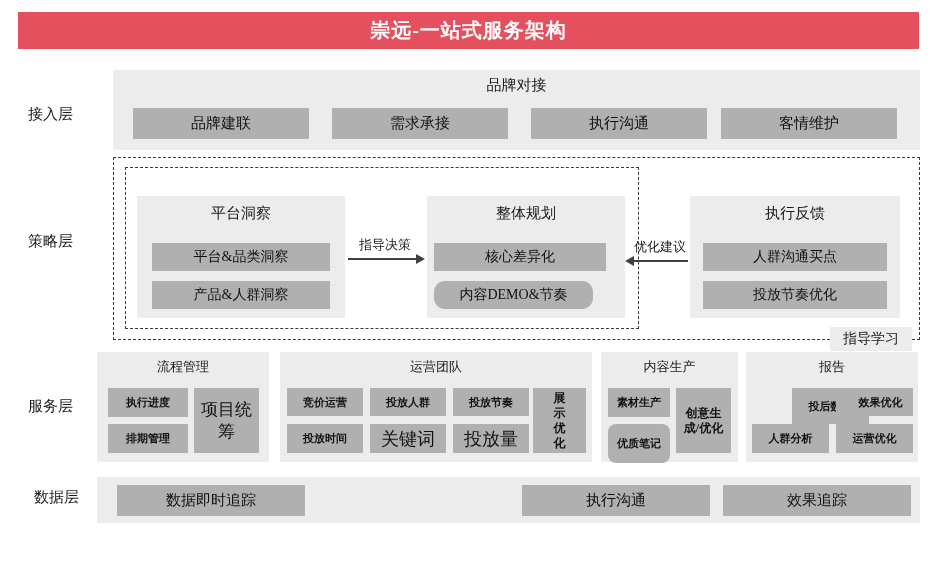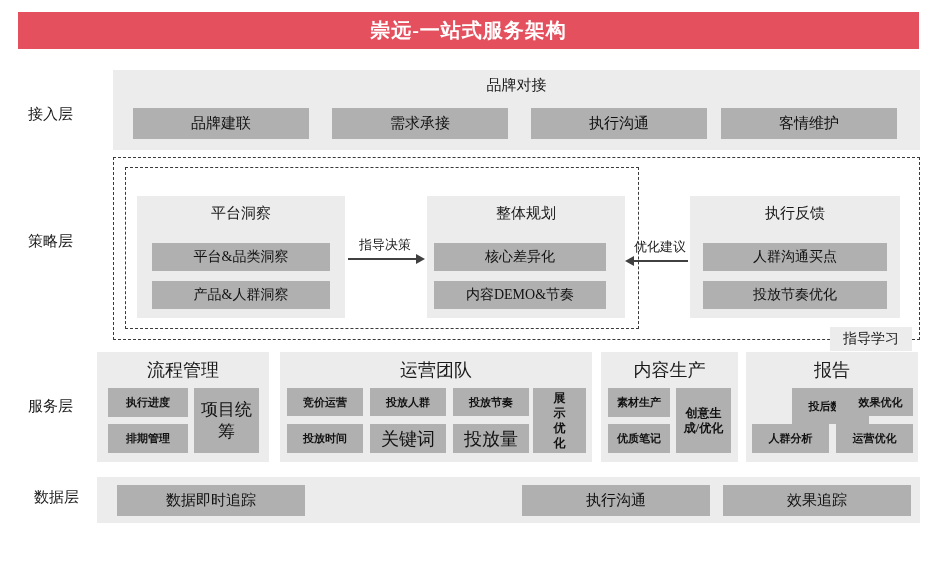--- a/index.html
+++ b/index.html
@@ -8,21 +8,21 @@
     font-family:"Liberation Serif","DejaVu Serif",serif;color:#1a1a1a;
   }
   .banner{
     position:absolute;left:18px;top:12px;width:901px;height:37px;
     background:#e5505f;color:#ffffff;font-size:20px;font-weight:bold;
     display:flex;align-items:center;justify-content:center;letter-spacing:1px;
   }
   .lbl{position:absolute;left:28px;font-size:15px;white-space:nowrap;}
   .panel{position:absolute;background:#ececec;}
   .ptitle{position:absolute;left:0;width:100%;text-align:center;font-size:15px;white-space:nowrap;}
-  .stitle{font-size:18px;}
+  .stitle{font-size:13px;}
   .gbox{
     position:absolute;background:#b0b0b0;color:#111111;
     display:flex;align-items:center;justify-content:center;text-align:center;
     font-size:15px;white-space:nowrap;
   }
   .mid{font-size:14px;}
   .sm{font-size:11px;font-weight:bold;}
   .big{font-size:18px;}
   .tall{white-space:normal;line-height:1.25;}
   .dash{position:absolute;border:1px dashed #3a3a3a;}
@@ -63,21 +63,21 @@
   <div class="panel" style="left:137px;top:196px;width:208px;height:122px;">
     <div class="ptitle" style="top:8px;">平台洞察</div>
   </div>
   <div class="gbox mid" style="left:152px;top:243px;width:178px;height:28px;">平台&amp;品类洞察</div>
   <div class="gbox mid" style="left:152px;top:281px;width:178px;height:28px;">产品&amp;人群洞察</div>
 
   <div class="panel" style="left:427px;top:196px;width:198px;height:122px;">
     <div class="ptitle" style="top:8px;">整体规划</div>
   </div>
   <div class="gbox mid" style="left:434px;top:243px;width:172px;height:28px;">核心差异化</div>
-  <div class="gbox mid" style="left:434px;top:281px;width:172px;height:28px;">内容DEMO&amp;节奏</div>
+  <div class="gbox mid" style="left:434px;top:281px;width:159px;height:28px;border-radius:11px;">内容DEMO&amp;节奏</div>
 
   <div class="panel" style="left:690px;top:196px;width:210px;height:122px;">
     <div class="ptitle" style="top:8px;">执行反馈</div>
   </div>
   <div class="gbox mid" style="left:703px;top:243px;width:184px;height:28px;">人群沟通买点</div>
   <div class="gbox mid" style="left:703px;top:281px;width:184px;height:28px;">投放节奏优化</div>
 
   <div class="albl" style="left:340px;top:236px;width:90px;">指导决策</div>
   <div class="aline" style="left:348px;top:258px;width:68px;"></div>
   <div class="ahead-r" style="left:416px;top:254px;"></div>
@@ -103,21 +103,21 @@
   <div class="gbox sm" style="left:453px;top:388px;width:76px;height:28px;">投放节奏</div>
   <div class="gbox sm" style="left:287px;top:424px;width:76px;height:29px;">投放时间</div>
   <div class="gbox big" style="left:370px;top:424px;width:76px;height:29px;">关键词</div>
   <div class="gbox big" style="left:453px;top:424px;width:76px;height:29px;">投放量</div>
   <div class="gbox tall" style="left:533px;top:388px;width:53px;height:65px;font-size:12px;font-weight:bold;padding:0 26px;box-sizing:border-box;">展示优化</div>
 
   <div class="panel" style="left:601px;top:352px;width:137px;height:110px;">
     <div class="ptitle stitle" style="top:6px;">内容生产</div>
   </div>
   <div class="gbox sm" style="left:608px;top:388px;width:62px;height:29px;">素材生产</div>
-  <div class="gbox sm" style="left:608px;top:424px;width:62px;height:29px;">优质笔记</div>
+  <div class="gbox sm" style="left:608px;top:424px;width:62px;height:39px;border-radius:8px;">优质笔记</div>
   <div class="gbox tall" style="left:676px;top:388px;width:55px;height:65px;font-size:12px;font-weight:bold;padding:0 5px;box-sizing:border-box;">创意生成/优化</div>
 
   <div class="panel" style="left:746px;top:352px;width:172px;height:110px;">
     <div class="ptitle stitle" style="top:6px;">报告</div>
   </div>
   <div class="gbox sm" style="left:752px;top:388px;width:77px;height:36px;margin-left:40px;">投后数据</div>
   <div class="gbox sm" style="left:836px;top:388px;width:65px;height:28px;padding-left:12px;">效果优化</div>
   <div class="gbox sm" style="left:752px;top:424px;width:77px;height:29px;">人群分析</div>
   <div class="gbox sm" style="left:836px;top:424px;width:77px;height:29px;">运营优化</div>
 

